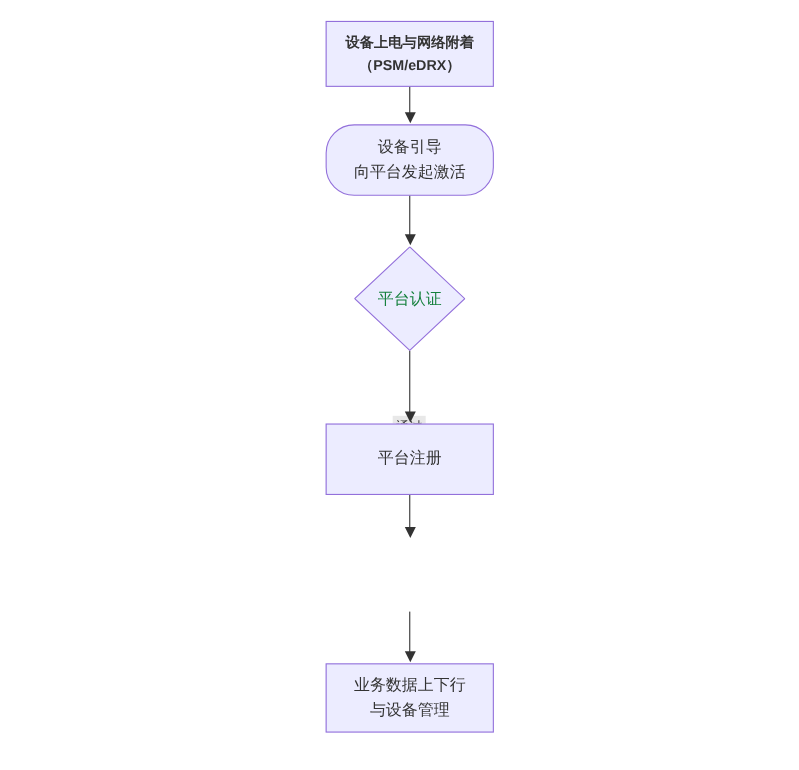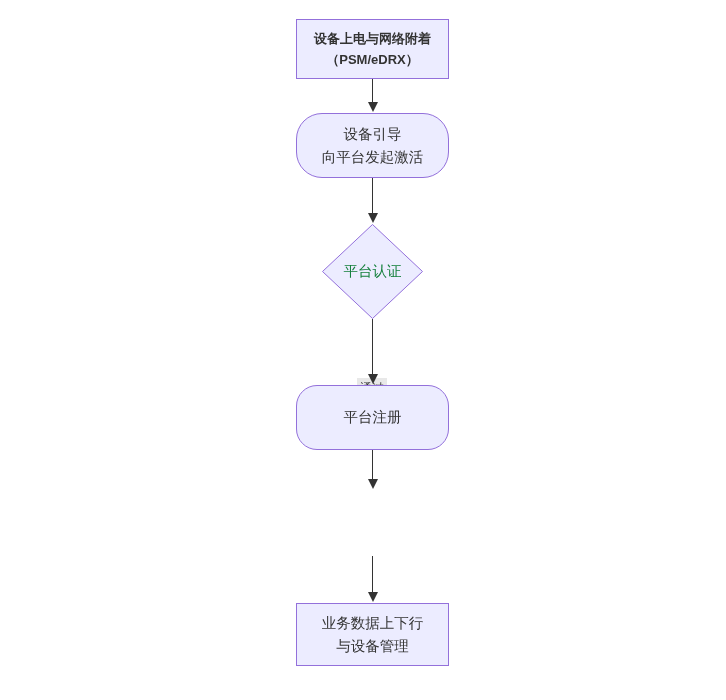--- a/index.html
+++ b/index.html
@@ -26,21 +26,21 @@
     flex-direction: column;
     align-items: center;
     justify-content: center;
     text-align: center;
     color: #333333;
     font-size: 14.5px;
     line-height: 23px;
   }
   #n1 { top: 19px;  height: 60px; font-size: 13px; font-weight: 700; line-height: 21px; }
   #n2 { top: 113px; height: 65px; border-radius: 26px; }
-  #n4 { top: 385px; height: 65px; border-radius: 21px; }
+  #n4 { top: 385px; height: 65px; }
   #n5 { top: 490px; height: 66px; }
   #n6 { top: 603px; height: 63px; }
   .diamond-wrap {
     position: absolute;
     left: 322px;
     top: 224px;
     width: 101px;
     height: 95px;
   }
   .diamond-wrap svg {

